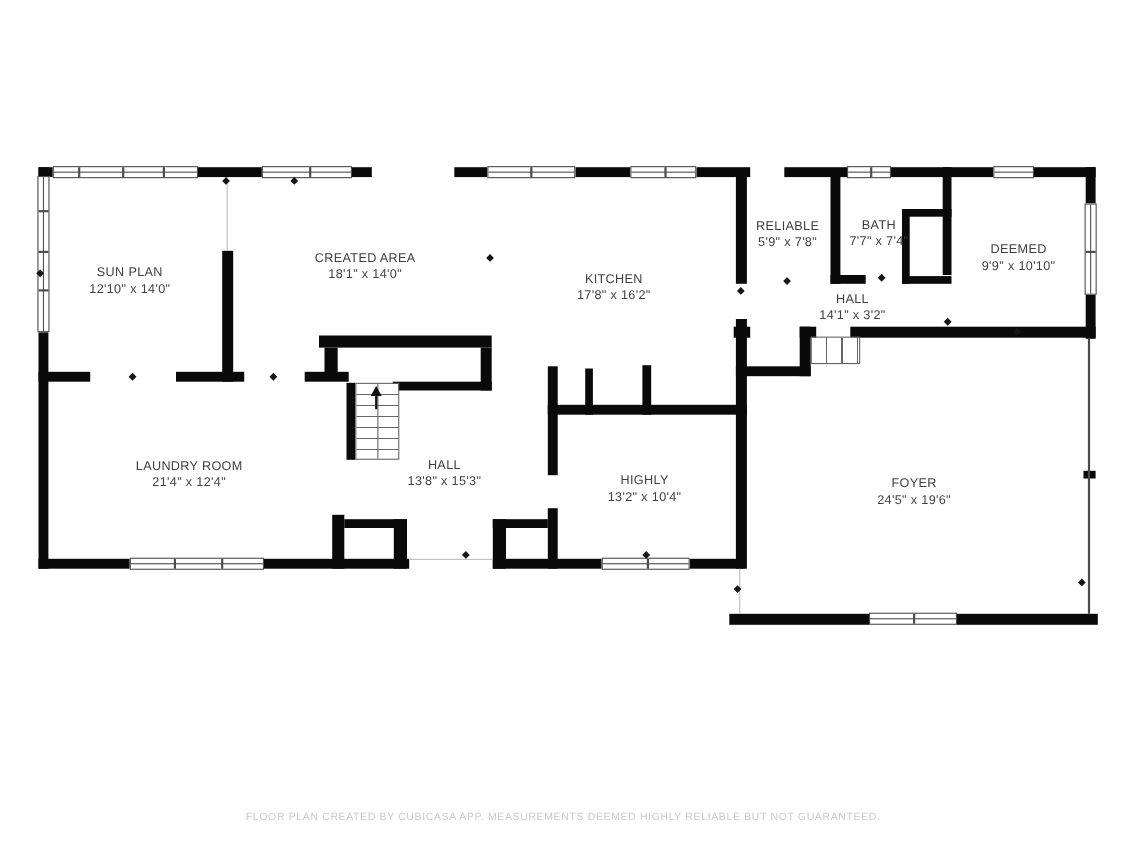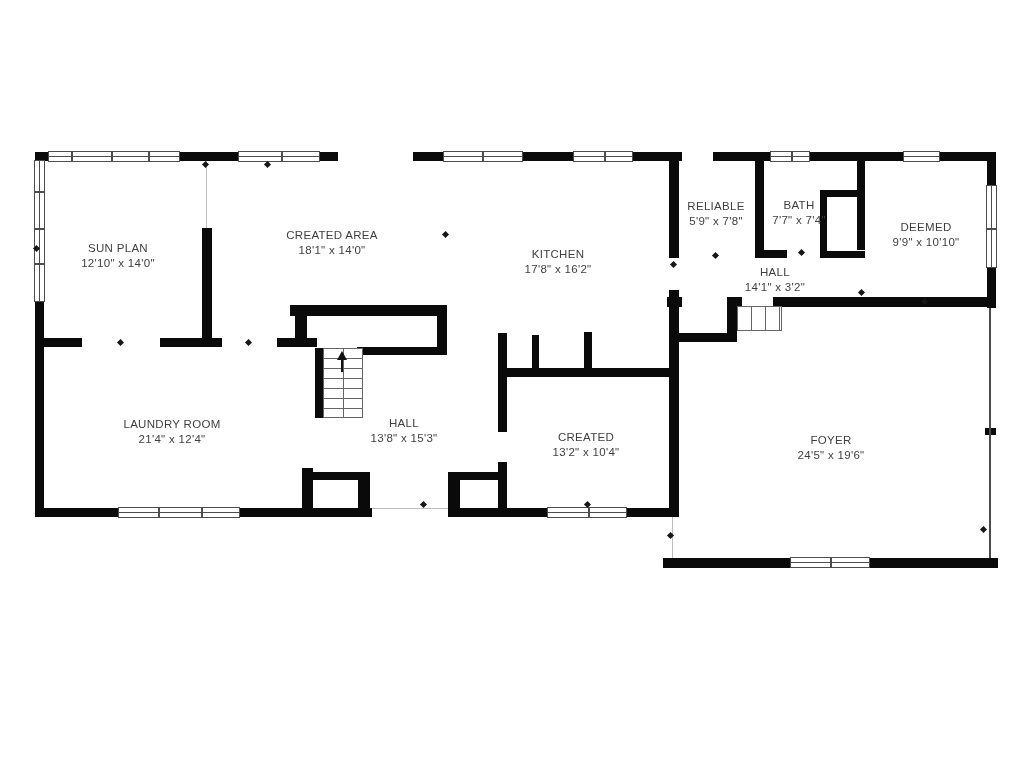--- a/index.html
+++ b/index.html
@@ -207,21 +207,22 @@
   </div>
   <div class="room" style="left:172px;top:417px">
     <span class="nm">LAUNDRY ROOM</span>
     <span class="dm">21'4" x 12'4"</span>
   </div>
   <div class="room" style="left:404px;top:416px">
     <span class="nm">HALL</span>
     <span class="dm">13'8" x 15'3"</span>
   </div>
   <div class="room" style="left:586px;top:430px">
-    <span class="nm">CREATED</span>
+    <span class="nm">HIGHLY</span>
     <span class="dm">13'2" x 10'4"</span>
   </div>
   <div class="room" style="left:831px;top:433px">
     <span class="nm">FOYER</span>
     <span class="dm">24'5" x 19'6"</span>
   </div>
 
+  <div id="footer">FLOOR PLAN CREATED BY CUBICASA APP. MEASUREMENTS DEEMED HIGHLY RELIABLE BUT NOT GUARANTEED.</div>
 </div>
 
 </body></html>

